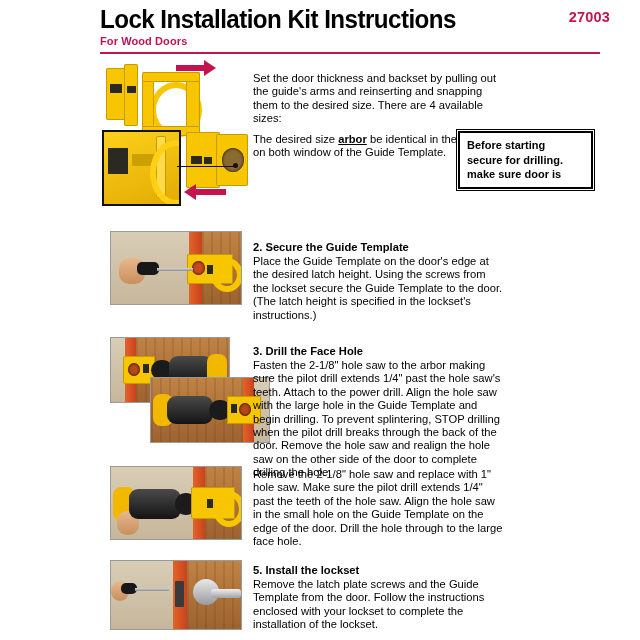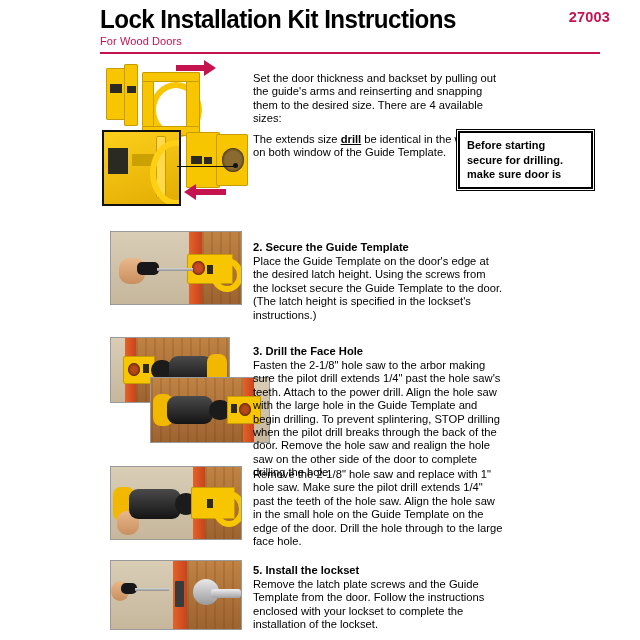--- a/index.html
+++ b/index.html
@@ -26,21 +26,21 @@
     color:#000;
     white-space:nowrap;
   }
   .partno{
     position:absolute;right:30px;top:9px;
     font-size:14.5px;font-weight:bold;color:#C4134F;
     letter-spacing:0.2px;
   }
   .subtitle{
     margin-top:2px;
-    font-size:11px;font-weight:normal;color:#C4134F;
+    font-size:11px;font-weight:bold;color:#C4134F;
     letter-spacing:0.1px;
   }
   .rule{
     margin-top:5px;
     width:500px;height:2px;background:#C4134F;
   }
 
   
   .col-text{position:absolute;left:253px;width:250px;}
   .step-h{font-size:11.2px;font-weight:bold;line-height:14px;margin-bottom:1px;}
@@ -153,21 +153,21 @@
       <div class="label-chip" style="left:28px;top:22px;width:22px;height:12px;background:#caa100;"></div>
       <div class="tpl-yellow" style="left:52px;top:4px;width:10px;height:62px;background:#ffda4a;"></div>
       <div class="tpl-ring" style="left:46px;top:8px;width:40px;height:54px;border-color:#ffcf14;"></div>
     </div>
     <div class="callout"></div>
     <div class="callout-dot"></div>
   </div>
 
   <div class="col-text" style="top:72px;">
     <div class="step-p">Set the door thickness and backset by pulling out the guide's arms and reinserting and snapping them to the desired size. There are 4 available sizes:</div>
-    <div class="step-p" style="margin-top:7px;"><span>The extends size </span><b><u>drill</u></b><span> be identical in the window on both window of the Guide Template.</span></div>
+    <div class="step-p" style="margin-top:7px;"><span>The desired size </span><b><u>arbor</u></b><span> be identical in the window on both window of the Guide Template.</span></div>
   </div>
 
   <div class="warnbox">
     <div>Before starting</div>
     <div>secure for drilling.</div>
     <div>make sure door is</div>
   </div>
 
   <div class="photo" style="left:110px;top:231px;width:132px;height:74px;">
     <div class="wall" style="left:0;width:78px;"></div>

